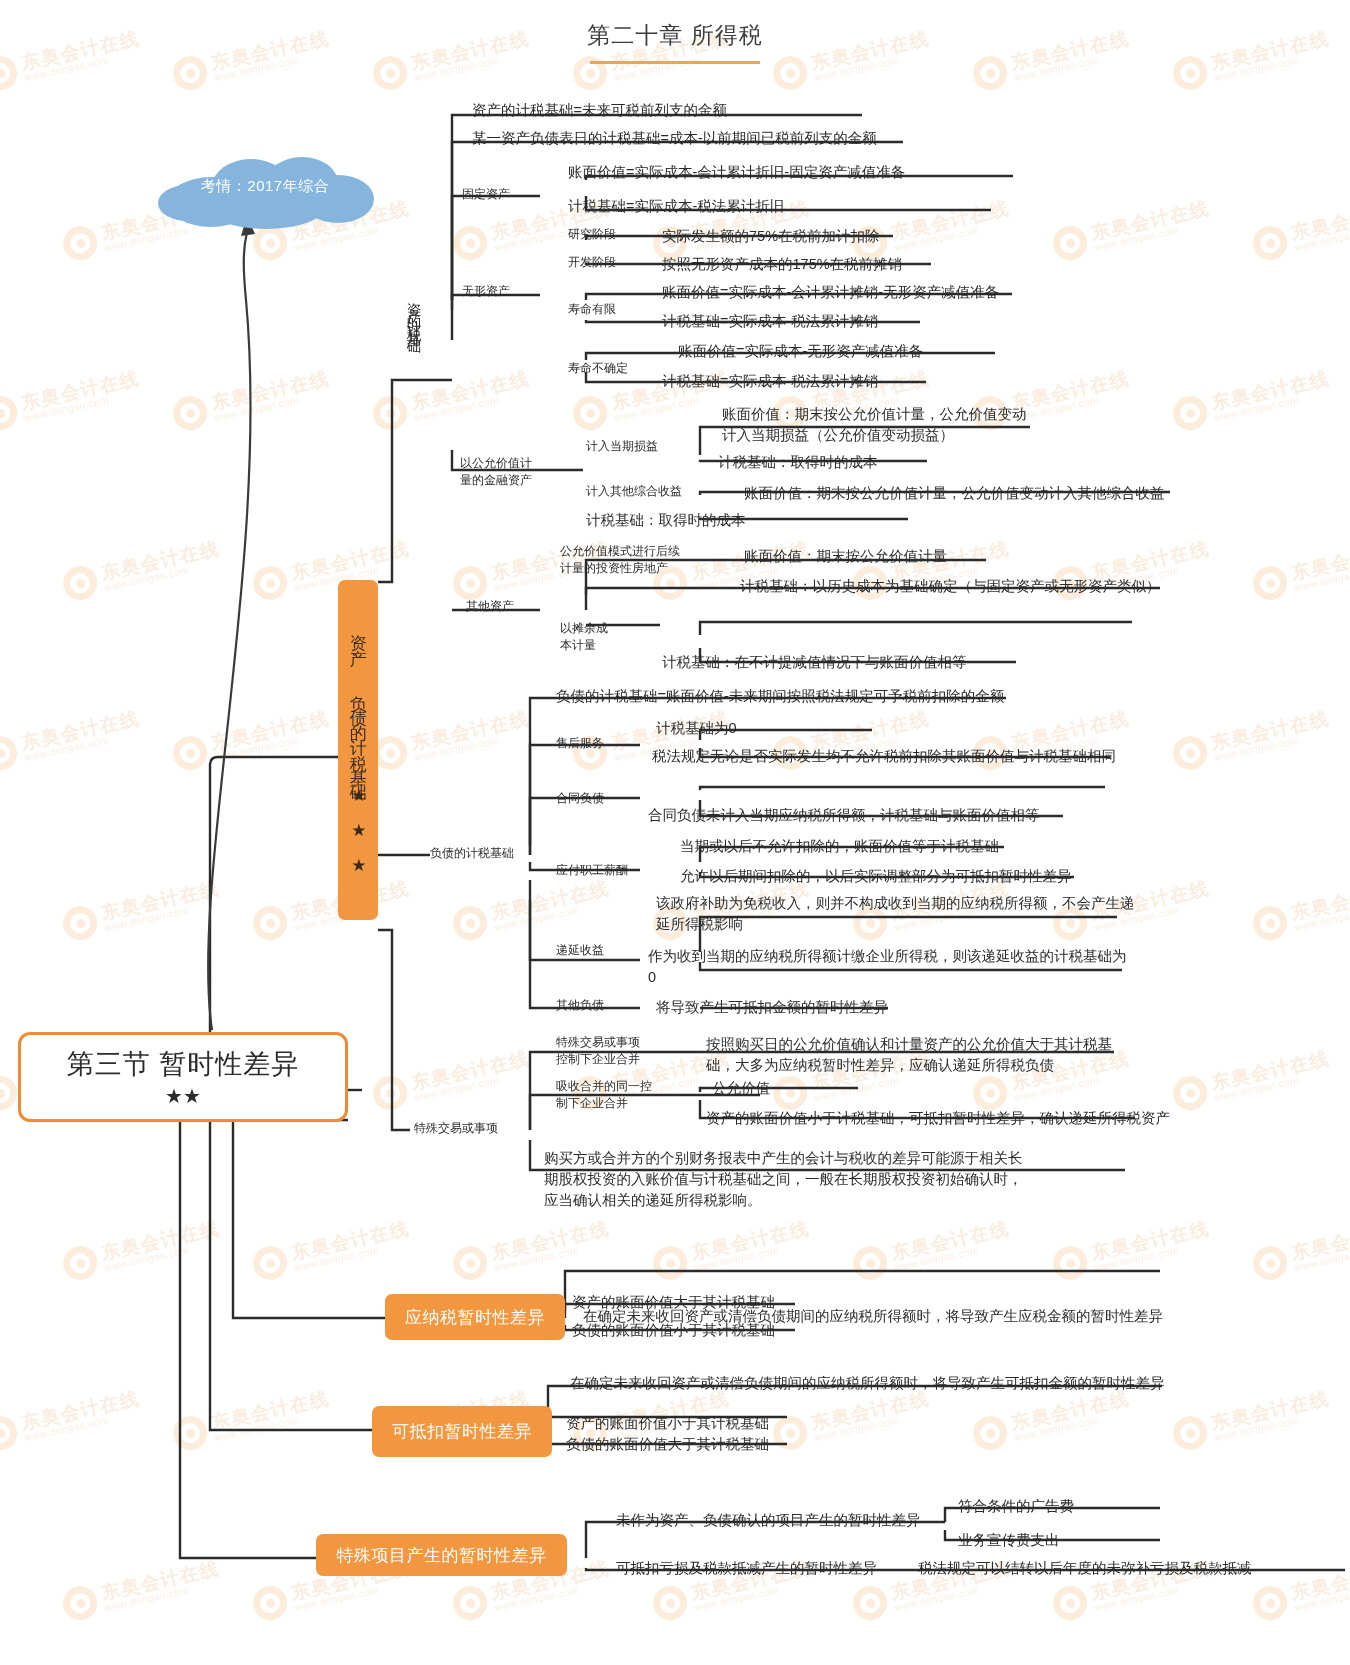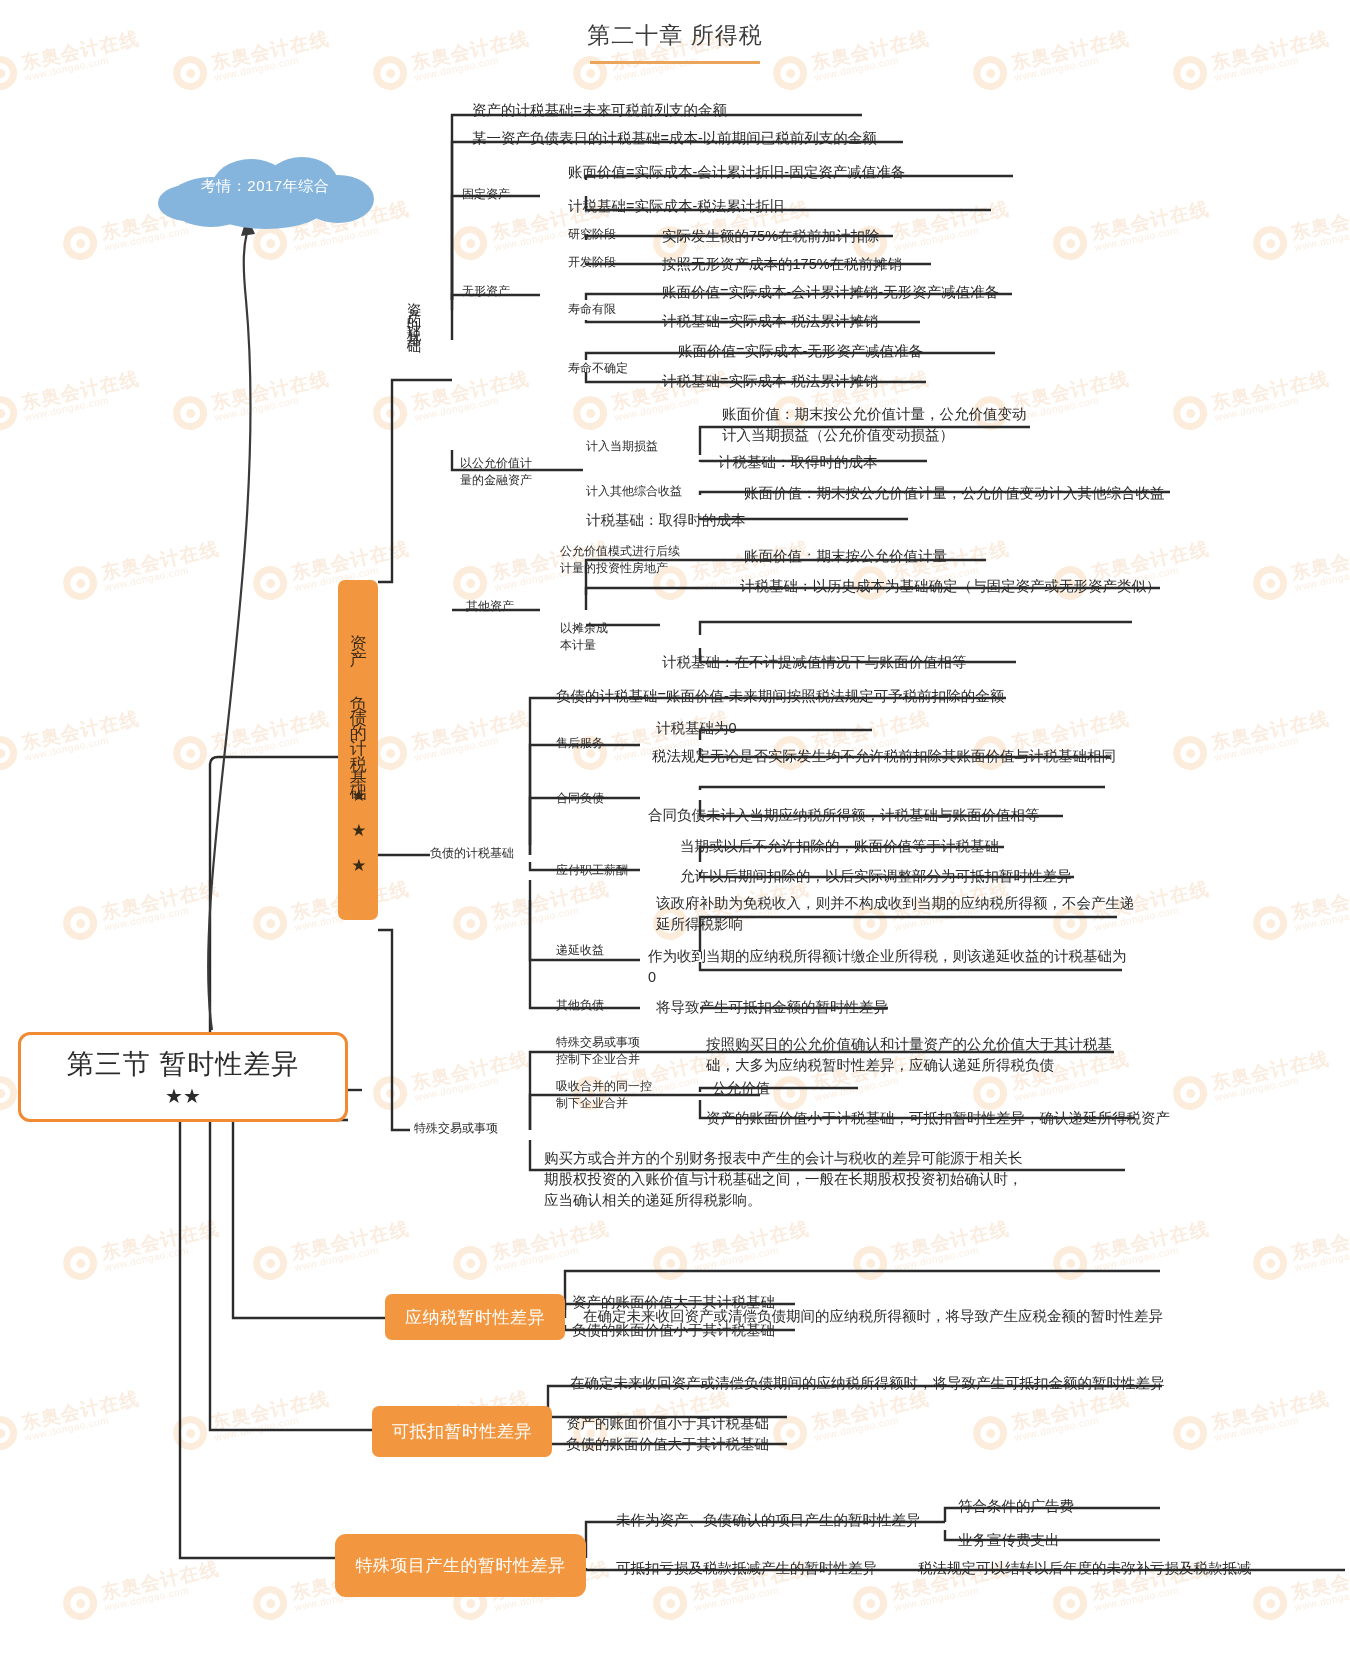--- a/index.html
+++ b/index.html
@@ -842,21 +842,21 @@
   <div class="node leaf" style="left:572px; top:1292px;"><span>资产的账面价值大于其计税基础</span></div>
   <div class="node leaf" style="left:572px; top:1320px;"><span>负债的账面价值小于其计税基础</span></div>
 
   <div class="orange-box" style="left:372px; top:1406px; width:180px; height:51px;">
     <span>可抵扣暂时性差异</span>
   </div>
   <div class="node leaf" style="left:570px; top:1373px;"><span>在确定未来收回资产或清偿负债期间的应纳税所得额时，将导致产生可抵扣金额的暂时性差异</span></div>
   <div class="node leaf" style="left:566px; top:1405px;margin-top:8px;"><span>资产的账面价值小于其计税基础</span></div>
   <div class="node leaf" style="left:566px; top:1434px;"><span>负债的账面价值大于其计税基础</span></div>
 
-  <div class="orange-box" style="left:335px; top:1534px; width:251px; height:63px;border-radius:11px;">
+  <div class="orange-box" style="left:316px; top:1534px; width:251px; height:42px;">
     <span>特殊项目产生的暂时性差异</span>
   </div>
   <div class="node leaf" style="left:616px; top:1510px;"><span>未作为资产、负债确认的项目产生的暂时性差异</span></div>
   <div class="node leaf" style="left:958px; top:1496px;"><span>符合条件的广告费</span></div>
   <div class="node leaf" style="left:958px; top:1530px;"><span>业务宣传费支出</span></div>
   <div class="node leaf" style="left:616px; top:1558px;"><span>可抵扣亏损及税款抵减产生的暂时性差异</span></div>
   <div class="node leaf" style="left:918px; top:1558px;"><span>税法规定可以结转以后年度的未弥补亏损及税款抵减</span></div>
 
 </div>
 

